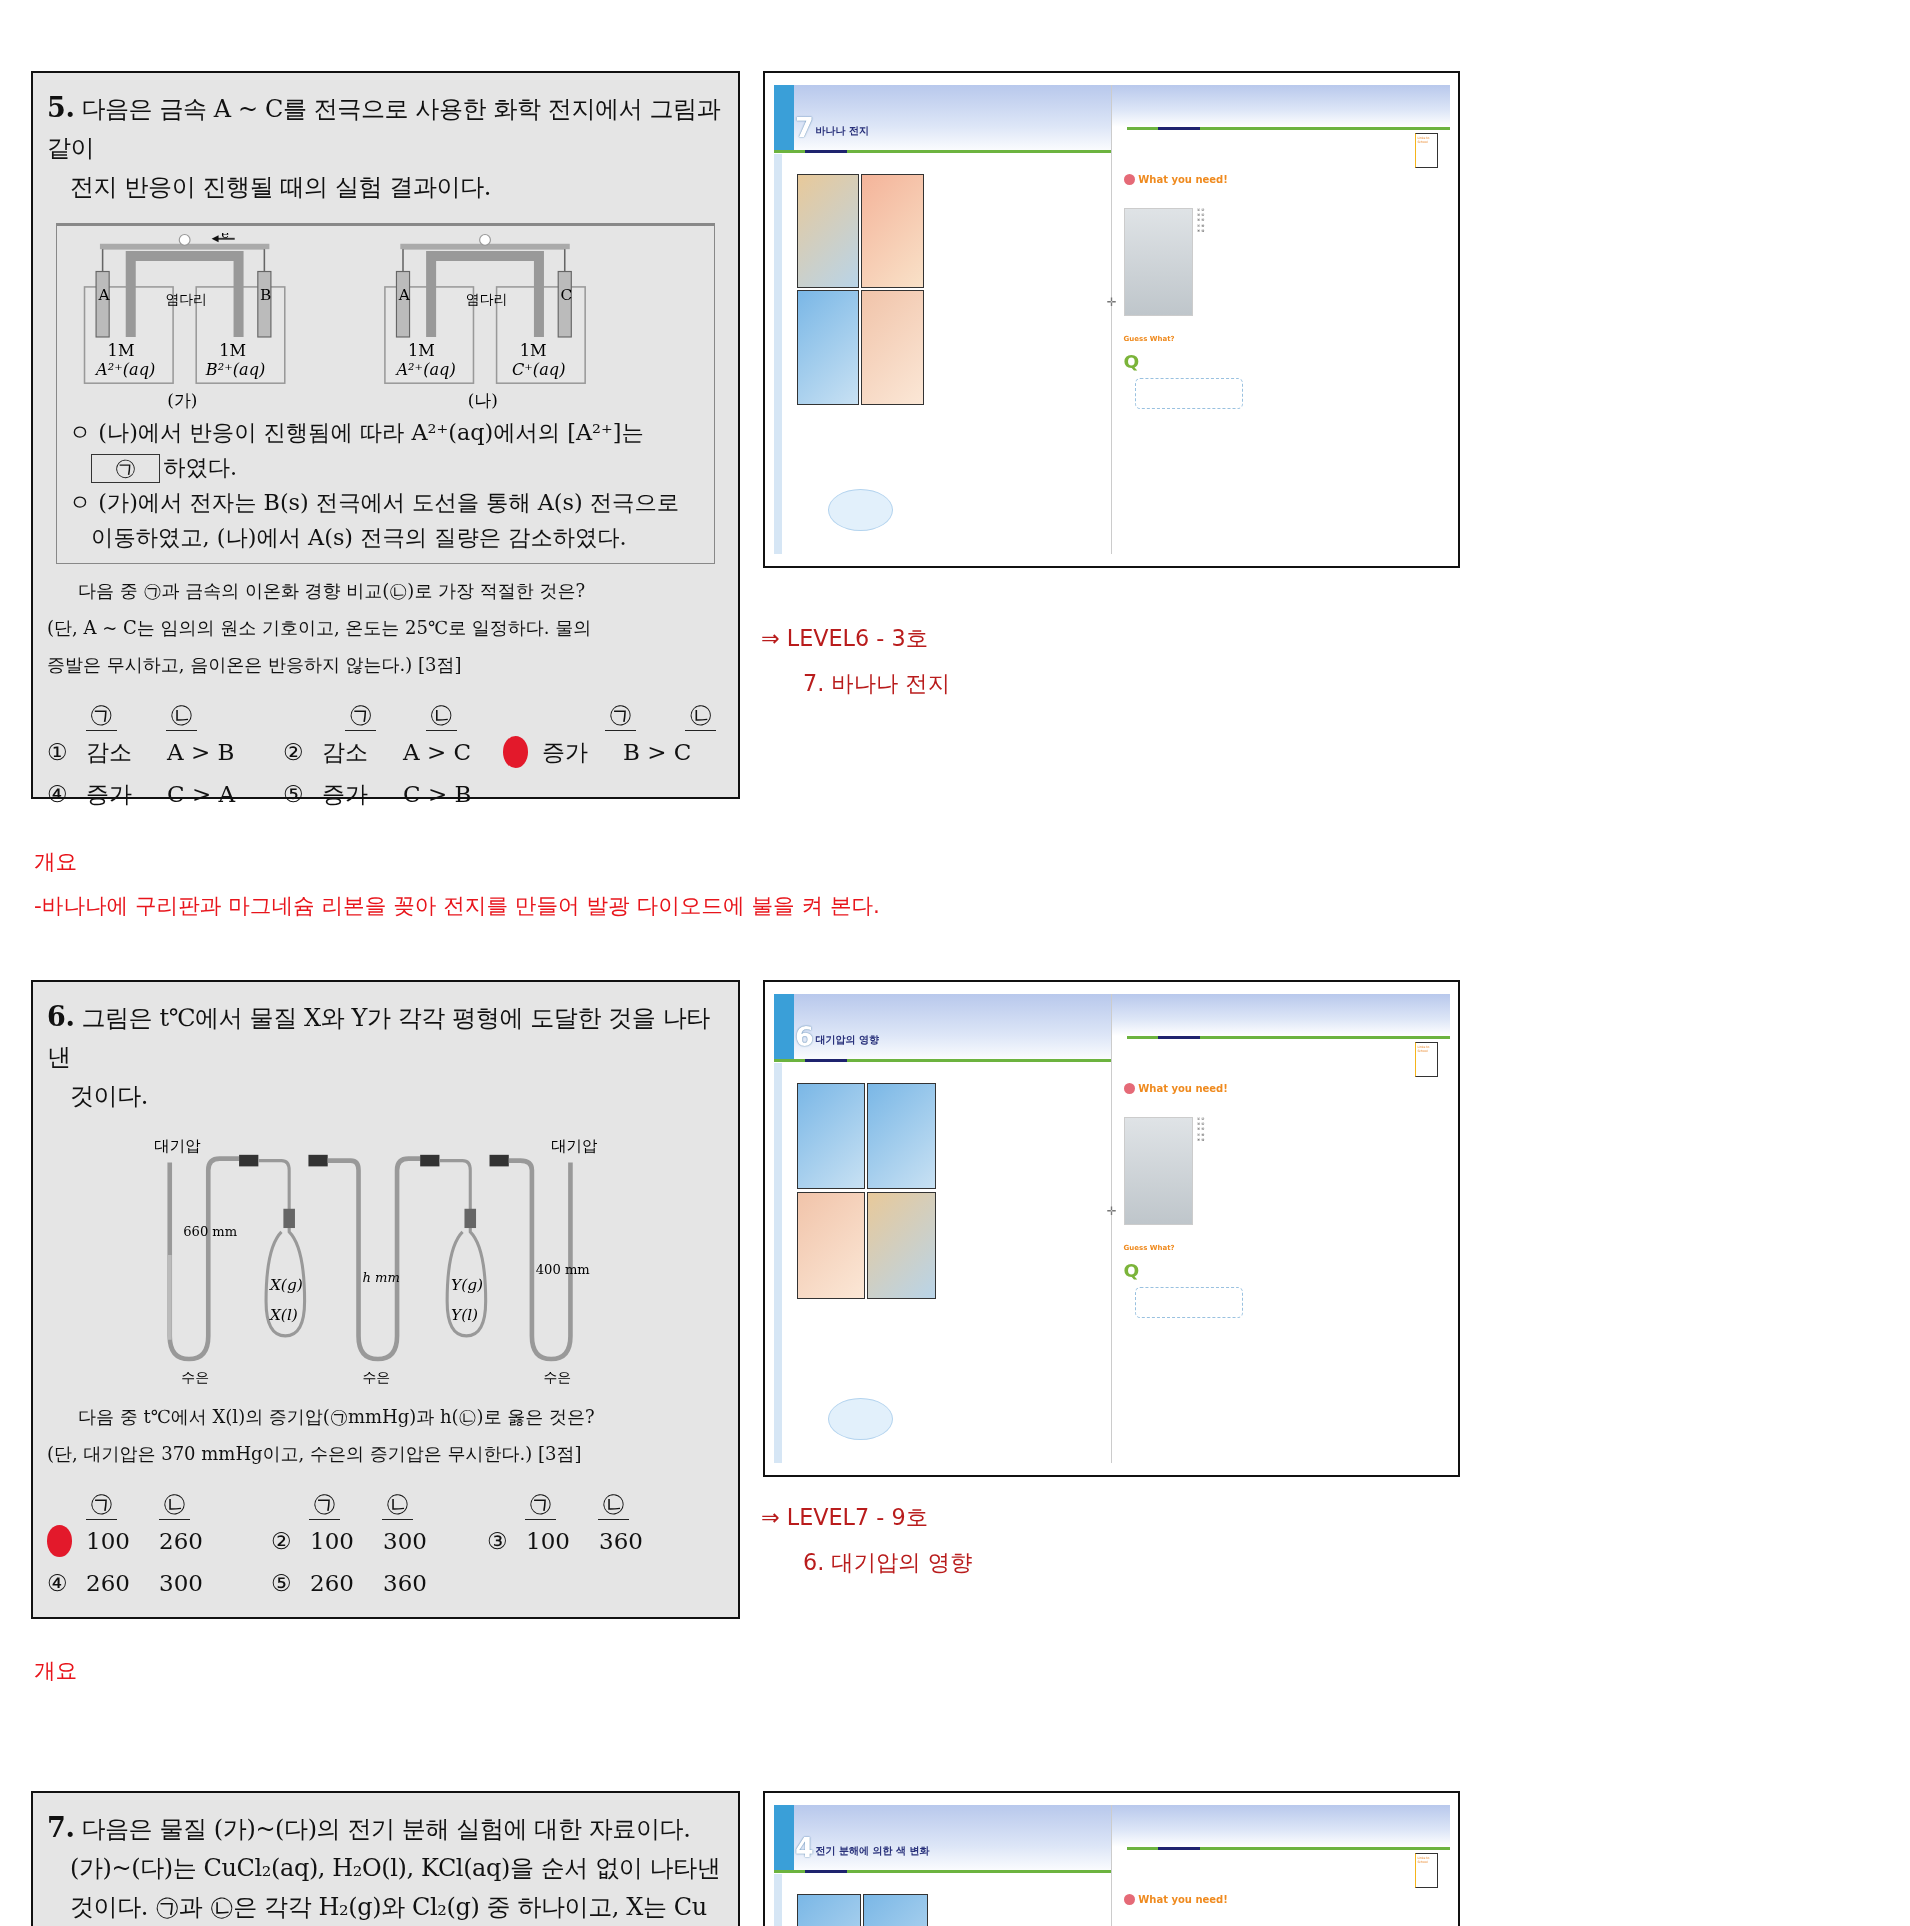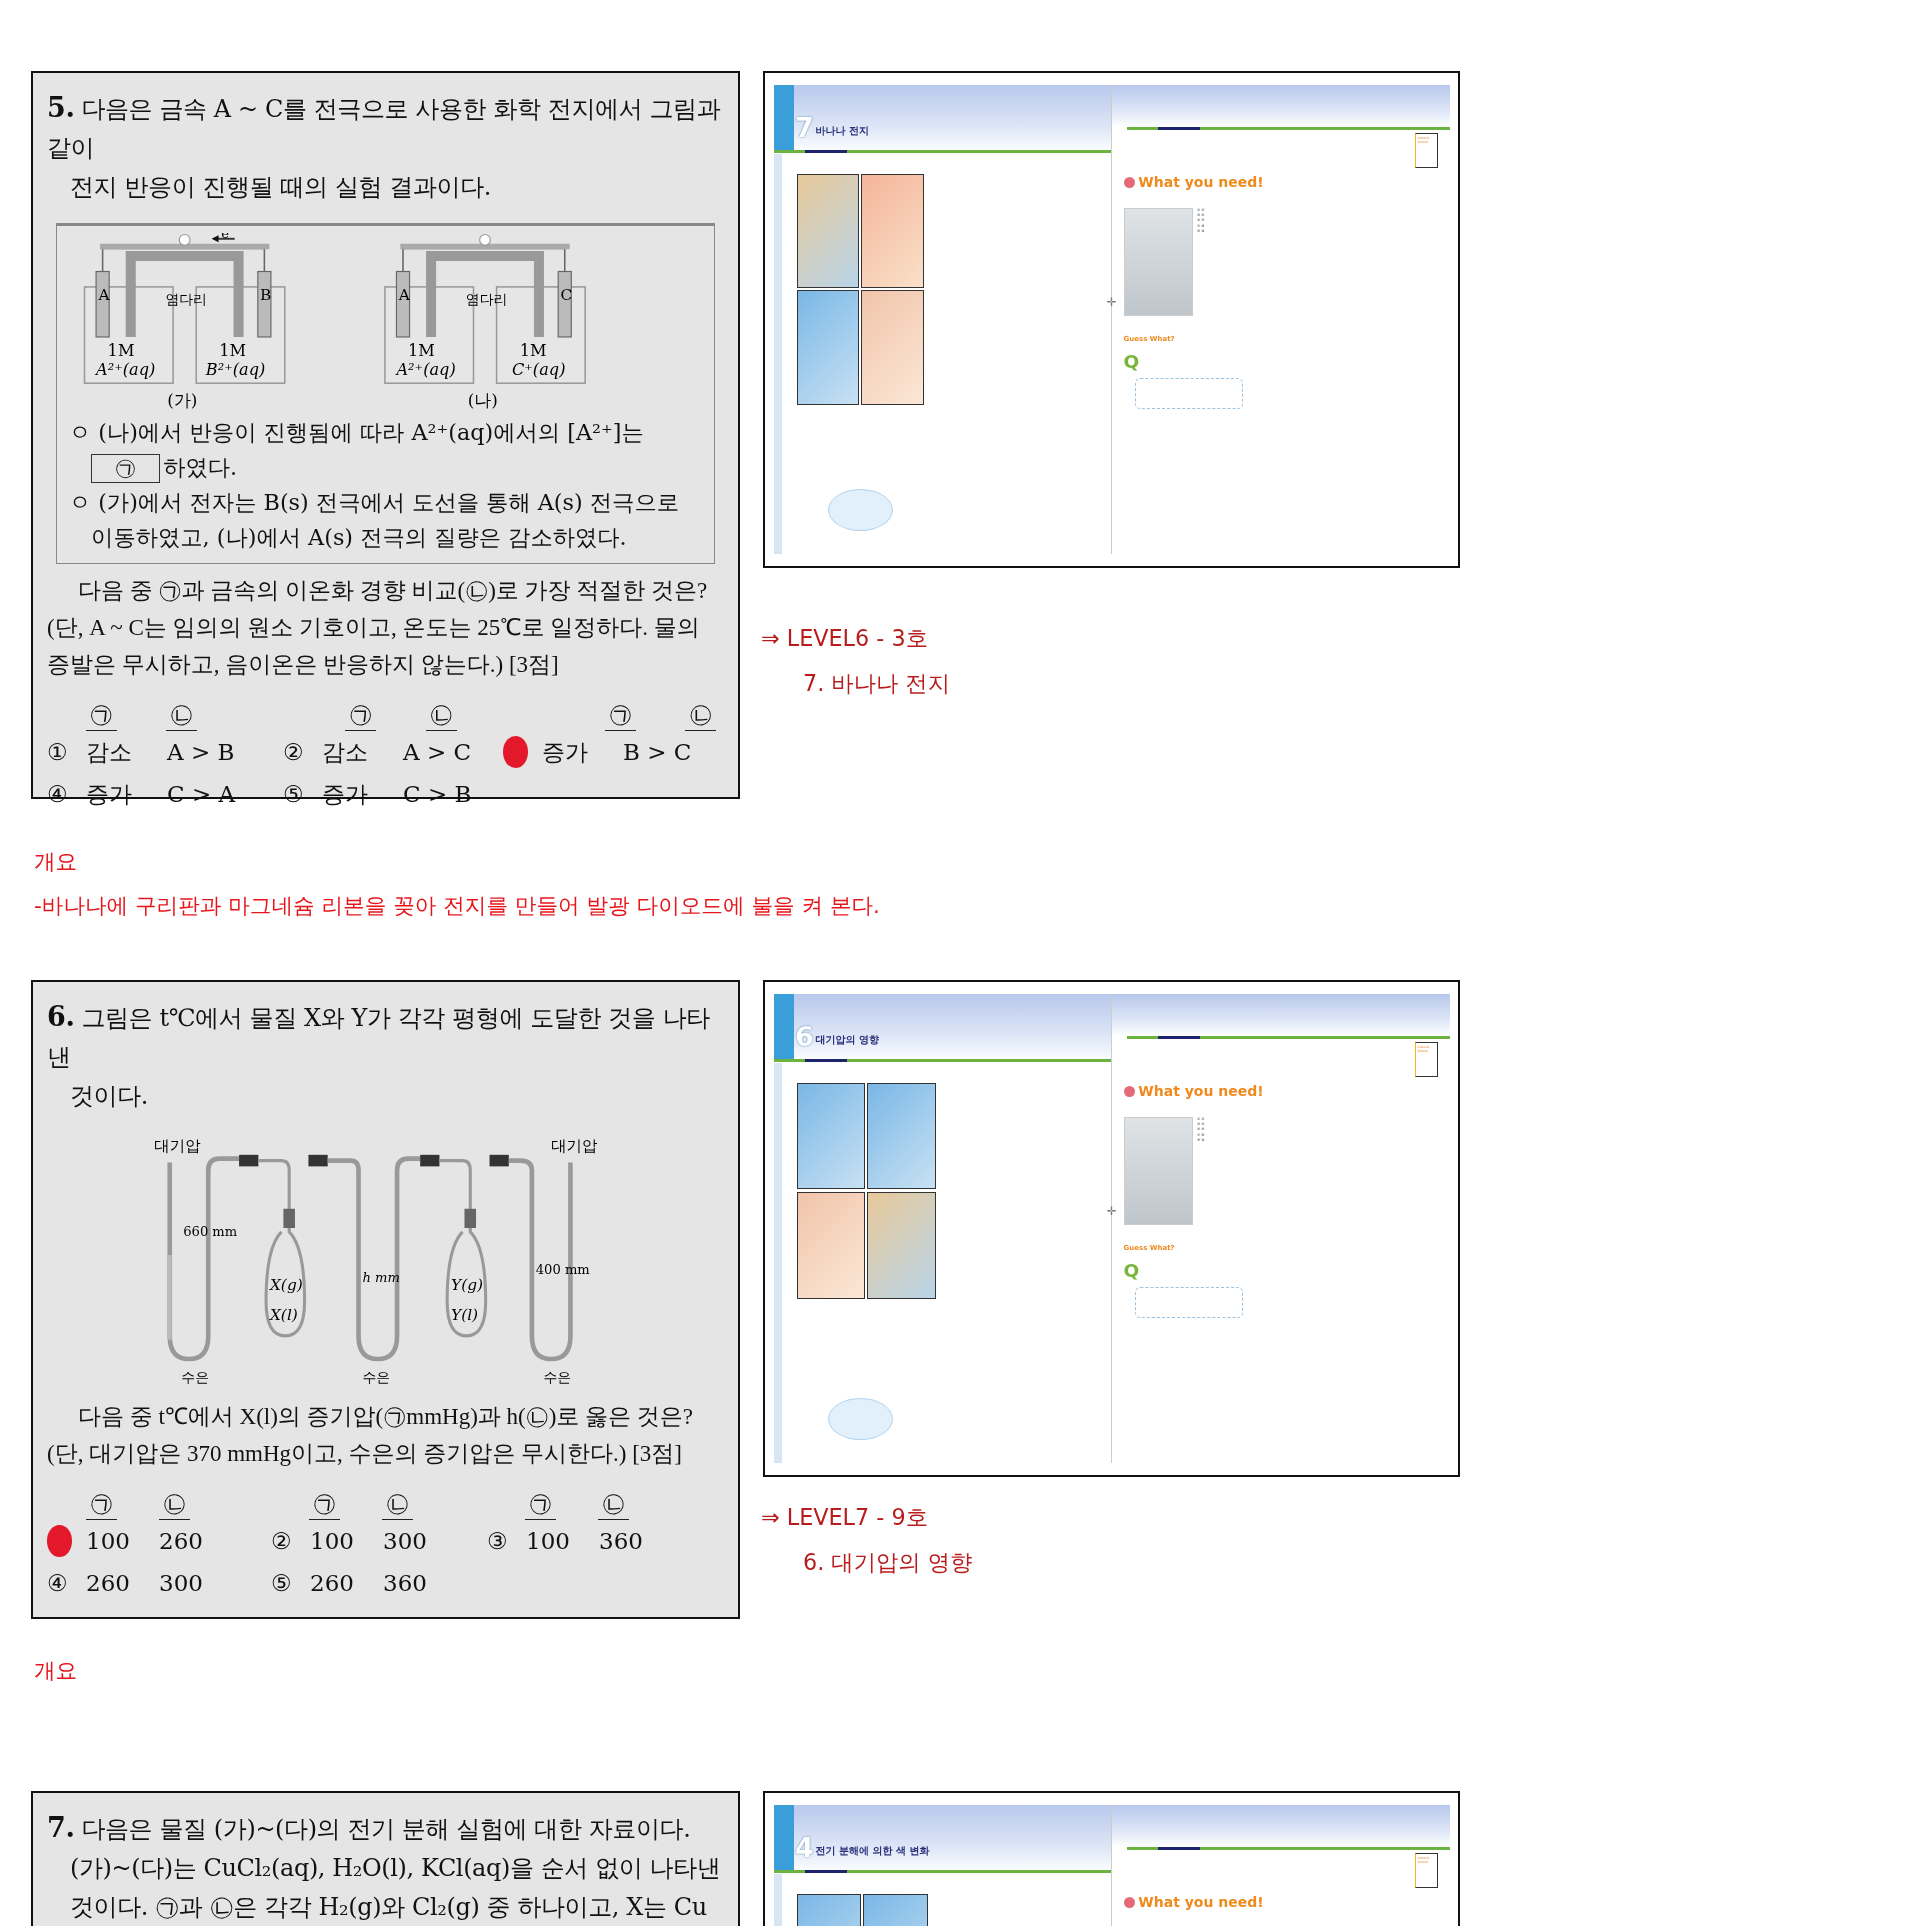--- a/index.html
+++ b/index.html
@@ -8,21 +8,21 @@
 
   .q-box { position: absolute; left: 31px; width: 709px; border: 2.7px solid #111; background: #e5e5e5; padding: 15.4px 14px 11.6px 14px; }
   .q-head { font-size: 24px; line-height: 39px; letter-spacing: -0.4px; }
   .q-head .num { font-weight: bold; font-size: 27px; margin-right: 7px; }
   .q-head .indent { padding-left: 23px; display: block; }
   .inner-box { border: 1.5px solid #888; border-top-width: 3.1px; margin: 7.7px 9.2px; padding: 7.7px 11.6px; }
   .bullet-line { font-size: 22.3px; line-height: 35px; }
   .bullet-line .indent2 { display: block; padding-left: 22.3px; }
   .ans-box { display: inline-block; border: 1.9px solid #333; padding: 0 23px; font-size: 21px; line-height: 27px; margin-right: 3.1px; }
 
-  .prompt { font-size: 23px; line-height: 37px; margin-top: 7.7px; font-family: Liberation Serif, serif; }
+  .prompt { font-size: 18px; line-height: 37px; margin-top: 7.7px; }
   .prompt .first { padding-left: 31px; }
 
   .choices { margin-top: 9.2px; font-size: 23px; }
   .choice-head { display: flex; height: 39px; align-items: flex-end; }
   .choice-row { display: flex; height: 42px; align-items: center; }
   .col { display: inline-block; text-align: left; }
   .underline-label { display: inline-block; width: 31px; text-align: center; border-bottom: 1.9px solid #222; line-height: 31px; }
   .red-dot { display: inline-block; width: 25.4px; height: 32px; border-radius: 50%; background: #e3192b; vertical-align: middle; }
 
   .book { position: absolute; left: 763px; width: 697px; border: 2.3px solid #111; background: #fff; overflow: hidden; }
@@ -40,21 +40,21 @@
   .panel { border: 0.8px solid #333; }
   .p1 { background: linear-gradient(135deg, #e8c99a, #b9d4e8); }
   .p2 { background: linear-gradient(135deg, #f4b49a, #f9e1c8); }
   .p3 { background: linear-gradient(135deg, #7ab7e6, #c8e1f3); }
   .p4 { background: linear-gradient(135deg, #f1c4aa, #fbe7d6); }
   .cloud-bubble { position: absolute; left: 54px; bottom: 23px; width: 65px; height: 42px; background: #e2f0fb; border-radius: 50%; border: 1.2px solid #b3d3ee; }
 
   .r-banner-step { position: absolute; left: 15.4px; top: 42px; right: 0; height: 3.9px; background: #6cb33f; }
   .r-banner-navy { position: absolute; left: 46px; width: 42px; top: 42px; height: 3.9px; background: #1e236e; }
   .note-card { position: absolute; right: 11.6px; top: 48px; width: 23px; height: 35px; border: 0.8px solid #333; border-left: 1.9px solid #f5b41a; background: #fff; font-family: "DejaVu Sans", sans-serif; font-size: 3.1px; color: #e87e1a; padding: 2.3px 1.5px; }
-  .wyn { position: absolute; left: 11.6px; top: 89px; font-family: "DejaVu Sans", sans-serif; font-weight: bold; font-size: 14px; color: #ef8a1e; }
+  .wyn { position: absolute; left: 11.6px; top: 89px; font-family: "DejaVu Sans", sans-serif; font-weight: bold; font-size: 10px; color: #ef8a1e; }
   .wyn-icon { display: inline-block; width: 11.6px; height: 11.6px; border-radius: 50%; background: #e56a77; vertical-align: middle; margin-right: 3.1px; }
   .photo { position: absolute; left: 11.6px; top: 123px; width: 69px; height: 108px; background: linear-gradient(180deg, #dfe3e6, #bfc6cb); border: 0.8px solid #ccc; }
   .mat-list { position: absolute; left: 85px; top: 123px; width: 46px; font-family: "DejaVu Sans", sans-serif; font-size: 3.5px; color: #444; line-height: 5.4px; }
   .guess { position: absolute; left: 11.6px; top: 250px; font-family: "DejaVu Sans", sans-serif; font-weight: bold; font-size: 7px; color: #ef8a1e; }
   .guess-q { position: absolute; left: 11.6px; top: 266px; font-family: "DejaVu Sans", sans-serif; font-weight: bold; font-size: 18.5px; color: #7bb43a; }
   .guess-box { position: absolute; left: 23px; top: 293px; width: 108px; height: 31px; border: 0.8px dashed #99c1e0; border-radius: 5.4px; }
   .gutter-mark { position: absolute; left: 50%; top: 45%; transform: translateX(-50%); font-size: 11.6px; color: #777; font-family: "DejaVu Sans", sans-serif; }
 
   .ref { position: absolute; left: 761px; font-family: "DejaVu Sans", sans-serif; font-size: 22.3px; line-height: 45px; color: #b91c1c; }
   .ref .title { display: block; padding-left: 42px; }

